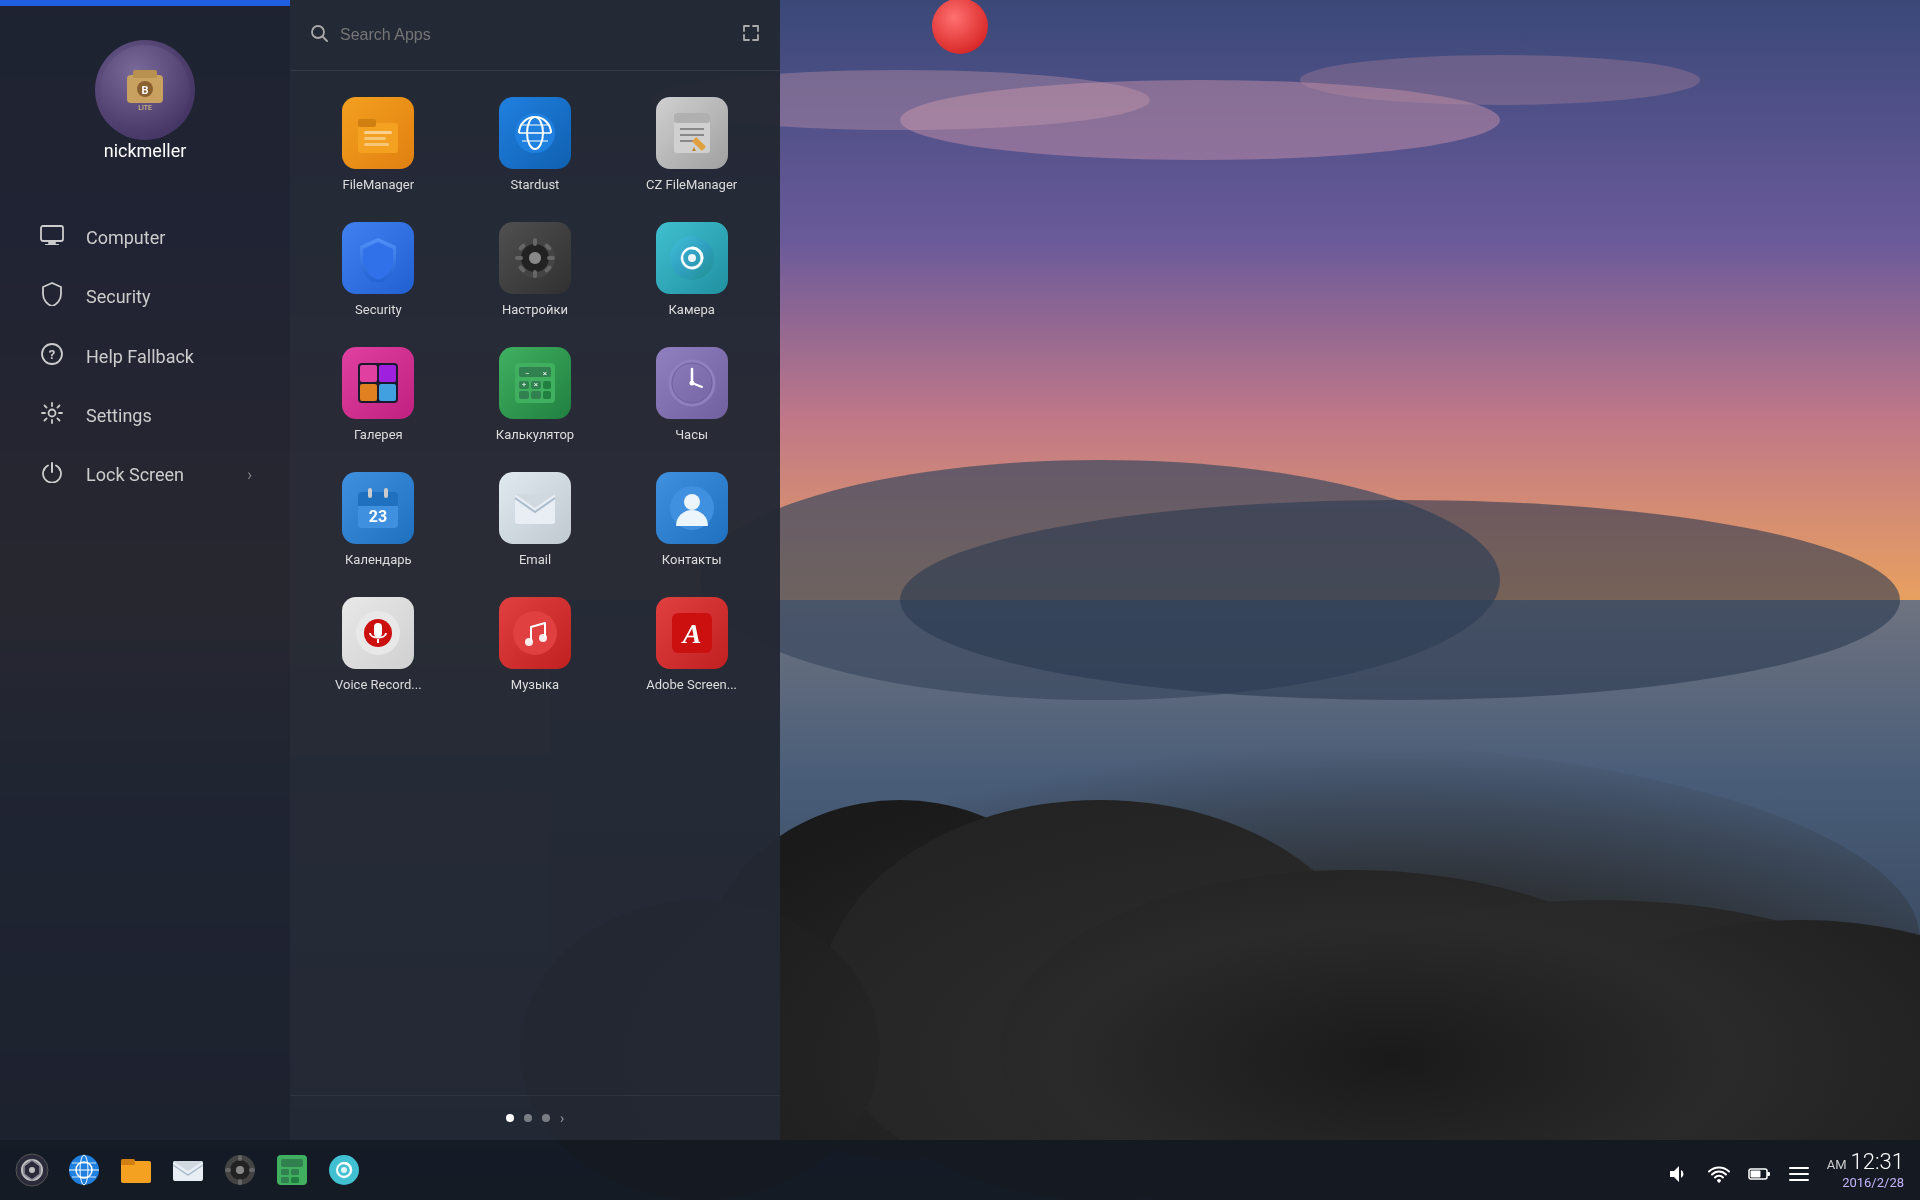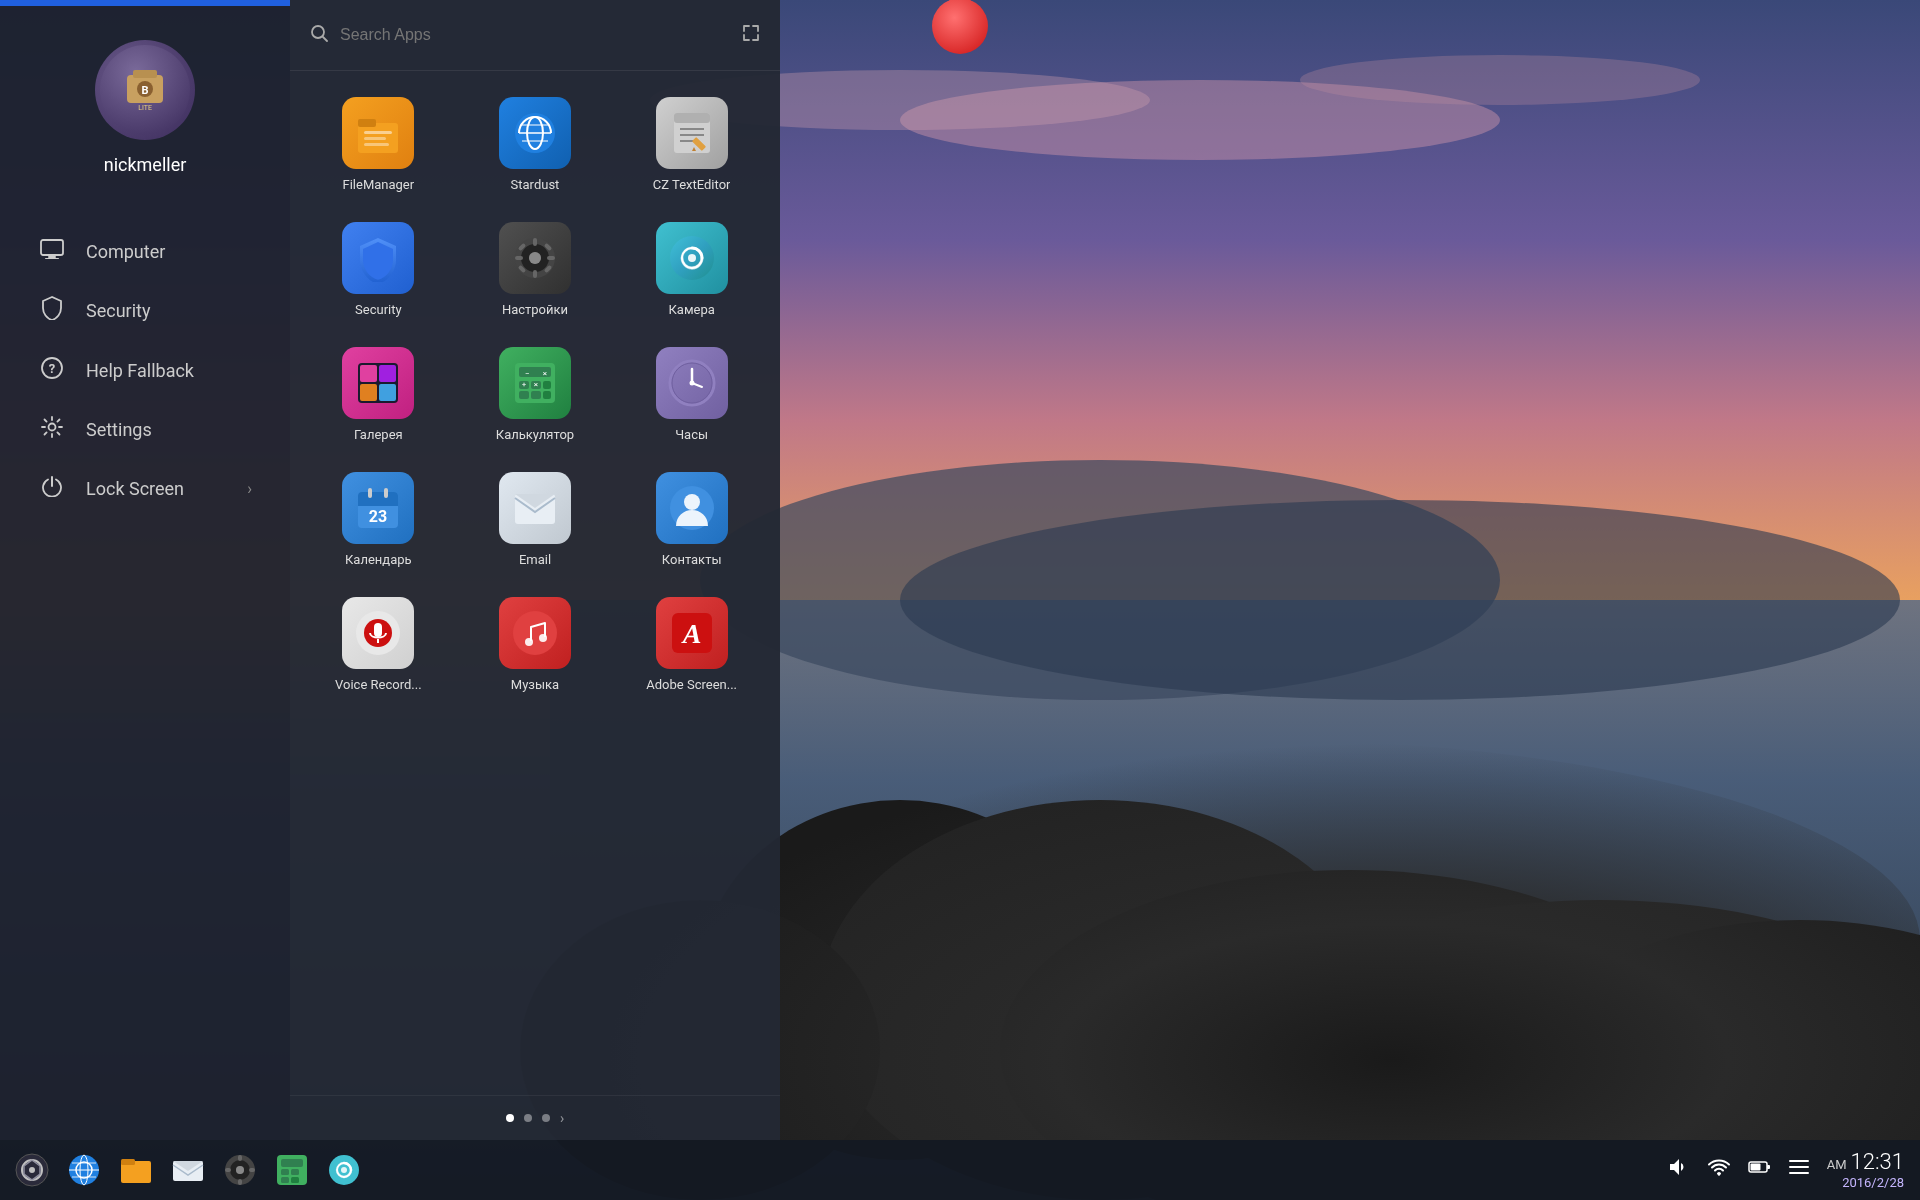--- a/index.html
+++ b/index.html
@@ -71,21 +71,21 @@
       align-items: center;
       justify-content: center;
       border-radius: 6px;
       cursor: pointer;
     }
 
     .taskbar-spacer { flex: 1; }
 
     .taskbar-right {
       display: flex;
-      align-items: center;
+      align-items: flex-end;
       gap: 16px;
       padding: 0 16px;
     }
 
     .taskbar-time {
       color: white;
       text-align: right;
       line-height: 1.2;
     }
 
@@ -131,21 +131,20 @@
       display: flex;
       align-items: center;
       justify-content: center;
       overflow: hidden;
       position: relative;
     }
 
     .user-name {
       color: white;
       font-size: 18px;
-      margin-top: 14px;
       font-weight: 400;
     }
 
     .sidebar-menu {
       flex: 1;
       display: flex;
       flex-direction: column;
       padding: 20px 0;
       gap: 4px;
     }
@@ -510,21 +509,21 @@
             <rect x="6" y="4" width="36" height="40" rx="3" fill="#d0d0d0"></rect>
             <rect x="6" y="4" width="36" height="10" rx="3" fill="#b0b0b0"></rect>
             <line x1="12" y1="20" x2="36" y2="20" stroke="#888" stroke-width="2"></line>
             <line x1="12" y1="26" x2="36" y2="26" stroke="#888" stroke-width="2"></line>
             <line x1="12" y1="32" x2="28" y2="32" stroke="#888" stroke-width="2"></line>
 
             <rect x="28" y="28" width="6" height="14" rx="1" transform="rotate(-45 31 35)" fill="#e0a040"></rect>
             <polygon points="24,42 26,38 28,42" fill="#c08030"></polygon>
           </svg>
         </div>
-        <span class="app-name">CZ TextEditor</span>
+        <span class="app-name">CZ FileManager</span>
       </div>
     </div>
 
     <div class="apps-row">
       <div class="app-item">
         <div class="app-icon icon-security">
           <svg width="48" height="48" viewBox="0 0 48 48">
             <defs>
               <linearGradient id="shieldGrad" x1="0" y1="0" x2="0" y2="1">
                 <stop offset="0%" stop-color="#5090f8"></stop>

